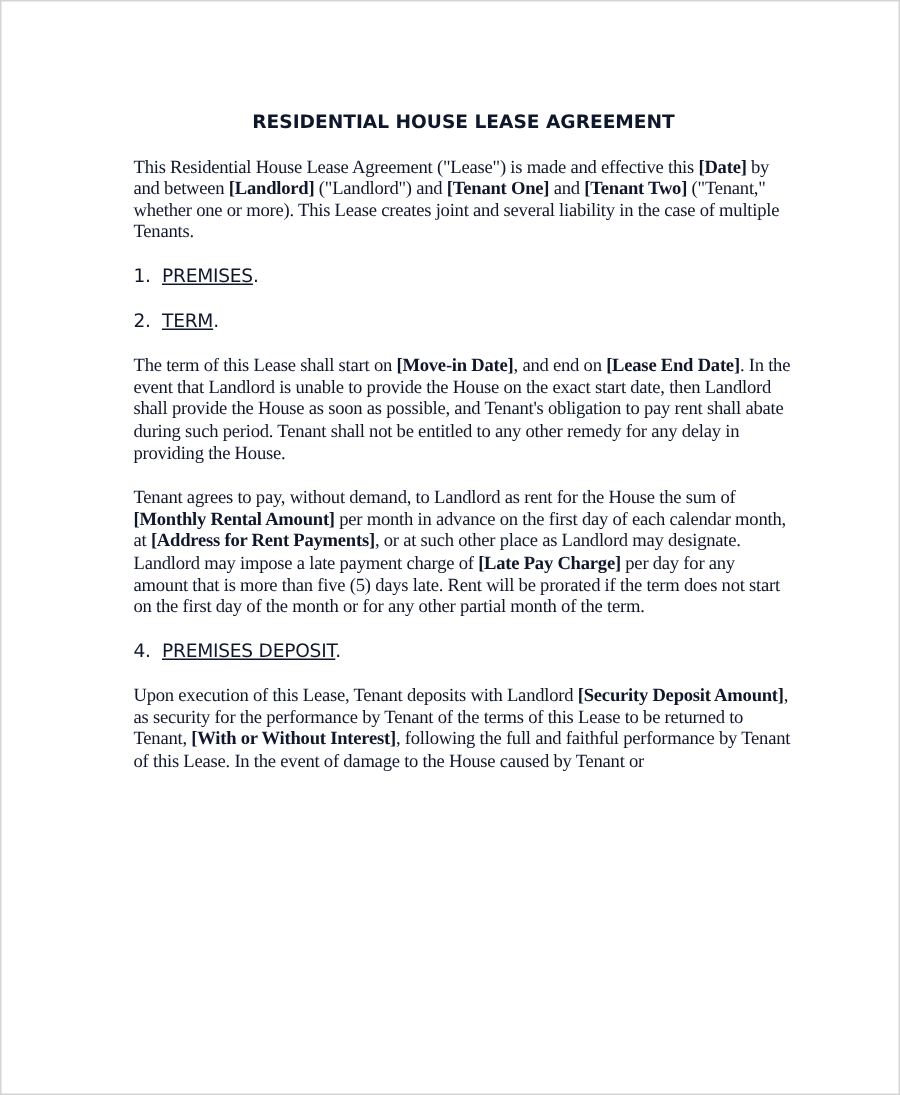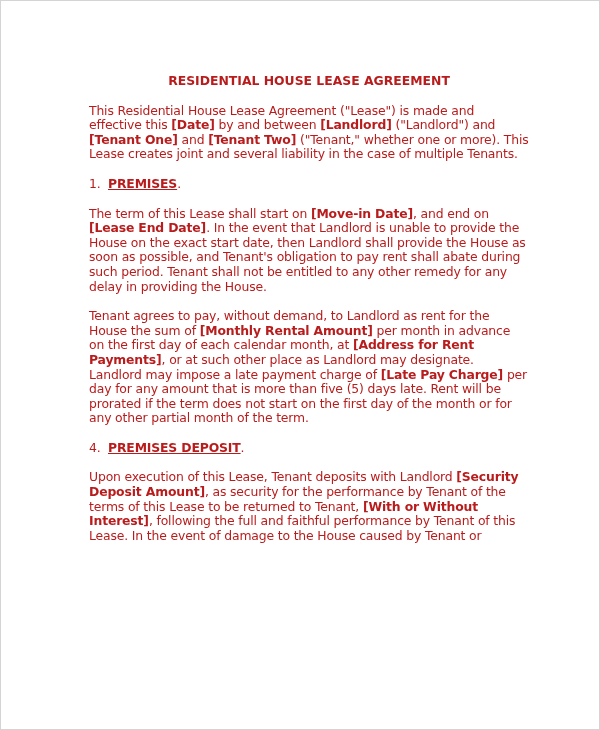--- a/index.html
+++ b/index.html
@@ -21,60 +21,62 @@
       overflow: hidden;
     }
     .content {
       position: absolute;
       left: 88px;
       top: 73px;
       width: 440px;
       font-family: "DejaVu Sans", sans-serif;
       font-size: 12.4px;
       line-height: 14.6px;
-      color: #b91c1c;
+      color: #0f172a;
       letter-spacing: -0.15px;
     }
     .title {
       text-align: center;
       font-weight: bold;
       font-size: 12.4px;
       margin: 0 0 15px 0;
       letter-spacing: 0;
     }
     .para {
       margin: 0 0 15px 0;
+      font-family: Liberation Serif, serif;
     }
     .heading {
       margin: 0 0 15px 0;
     }
     .heading .num {
       display: inline-block;
       width: 19px;
     }
     .heading .htext {
-      font-weight: bold;
+      font-weight: normal;
       text-decoration: underline;
     }
     b {
       font-weight: bold;
     }
   </style>
 </head>
 <body>
 
 <div class="page">
   <div class="content">
 
     <div class="title">RESIDENTIAL HOUSE LEASE AGREEMENT</div>
 
     <p class="para"><span>This Residential House Lease Agreement ("Lease") is made and effective this </span><b>[Date]</b><span> by and between </span><b>[Landlord]</b><span> ("Landlord") and </span><b>[Tenant One]</b><span> and </span><b>[Tenant Two]</b><span> ("Tenant," whether one or more).  This Lease creates joint and several liability in the case of multiple Tenants.</span></p>
 
     <div class="heading"><span class="num">1.</span><span class="htext">PREMISES</span><span>.</span></div>
 
+    <div class="heading"><span class="num">2.</span><span class="htext">TERM</span><span>.</span></div>
     <p class="para"><span>The term of this Lease shall start on </span><b>[Move-in Date]</b><span>, and end on </span><b>[Lease End Date]</b><span>.  In the event that Landlord is unable to provide the House on the exact start date, then Landlord shall provide the House as soon as possible, and Tenant's obligation to pay rent shall abate during such period.  Tenant shall not be entitled to any other remedy for any delay in providing the House.</span></p>
 
     <p class="para"><span>Tenant agrees to pay, without demand, to Landlord as rent for the House the sum of </span><b>[Monthly Rental Amount]</b><span> per month in advance on the first day of each calendar month, at </span><b>[Address for Rent Payments]</b><span>, or at such other place as Landlord may designate.  Landlord may impose a late payment charge of </span><b>[Late Pay Charge]</b><span> per day for any amount that is more than five (5) days late.  Rent will be prorated if the term does not start on the first day of the month or for any other partial month of the term.</span></p>
 
     <div class="heading"><span class="num">4.</span><span class="htext">PREMISES DEPOSIT</span><span>.</span></div>
     <p class="para"><span>Upon execution of this Lease, Tenant deposits with Landlord </span><b>[Security Deposit Amount]</b><span>, as security for the performance by Tenant of the terms of this Lease to be returned to Tenant, </span><b>[With or Without Interest]</b><span>, following the full and faithful performance by Tenant of this Lease.  In the event of damage to the House caused by Tenant or</span></p>
 
   </div>
 </div>
 

